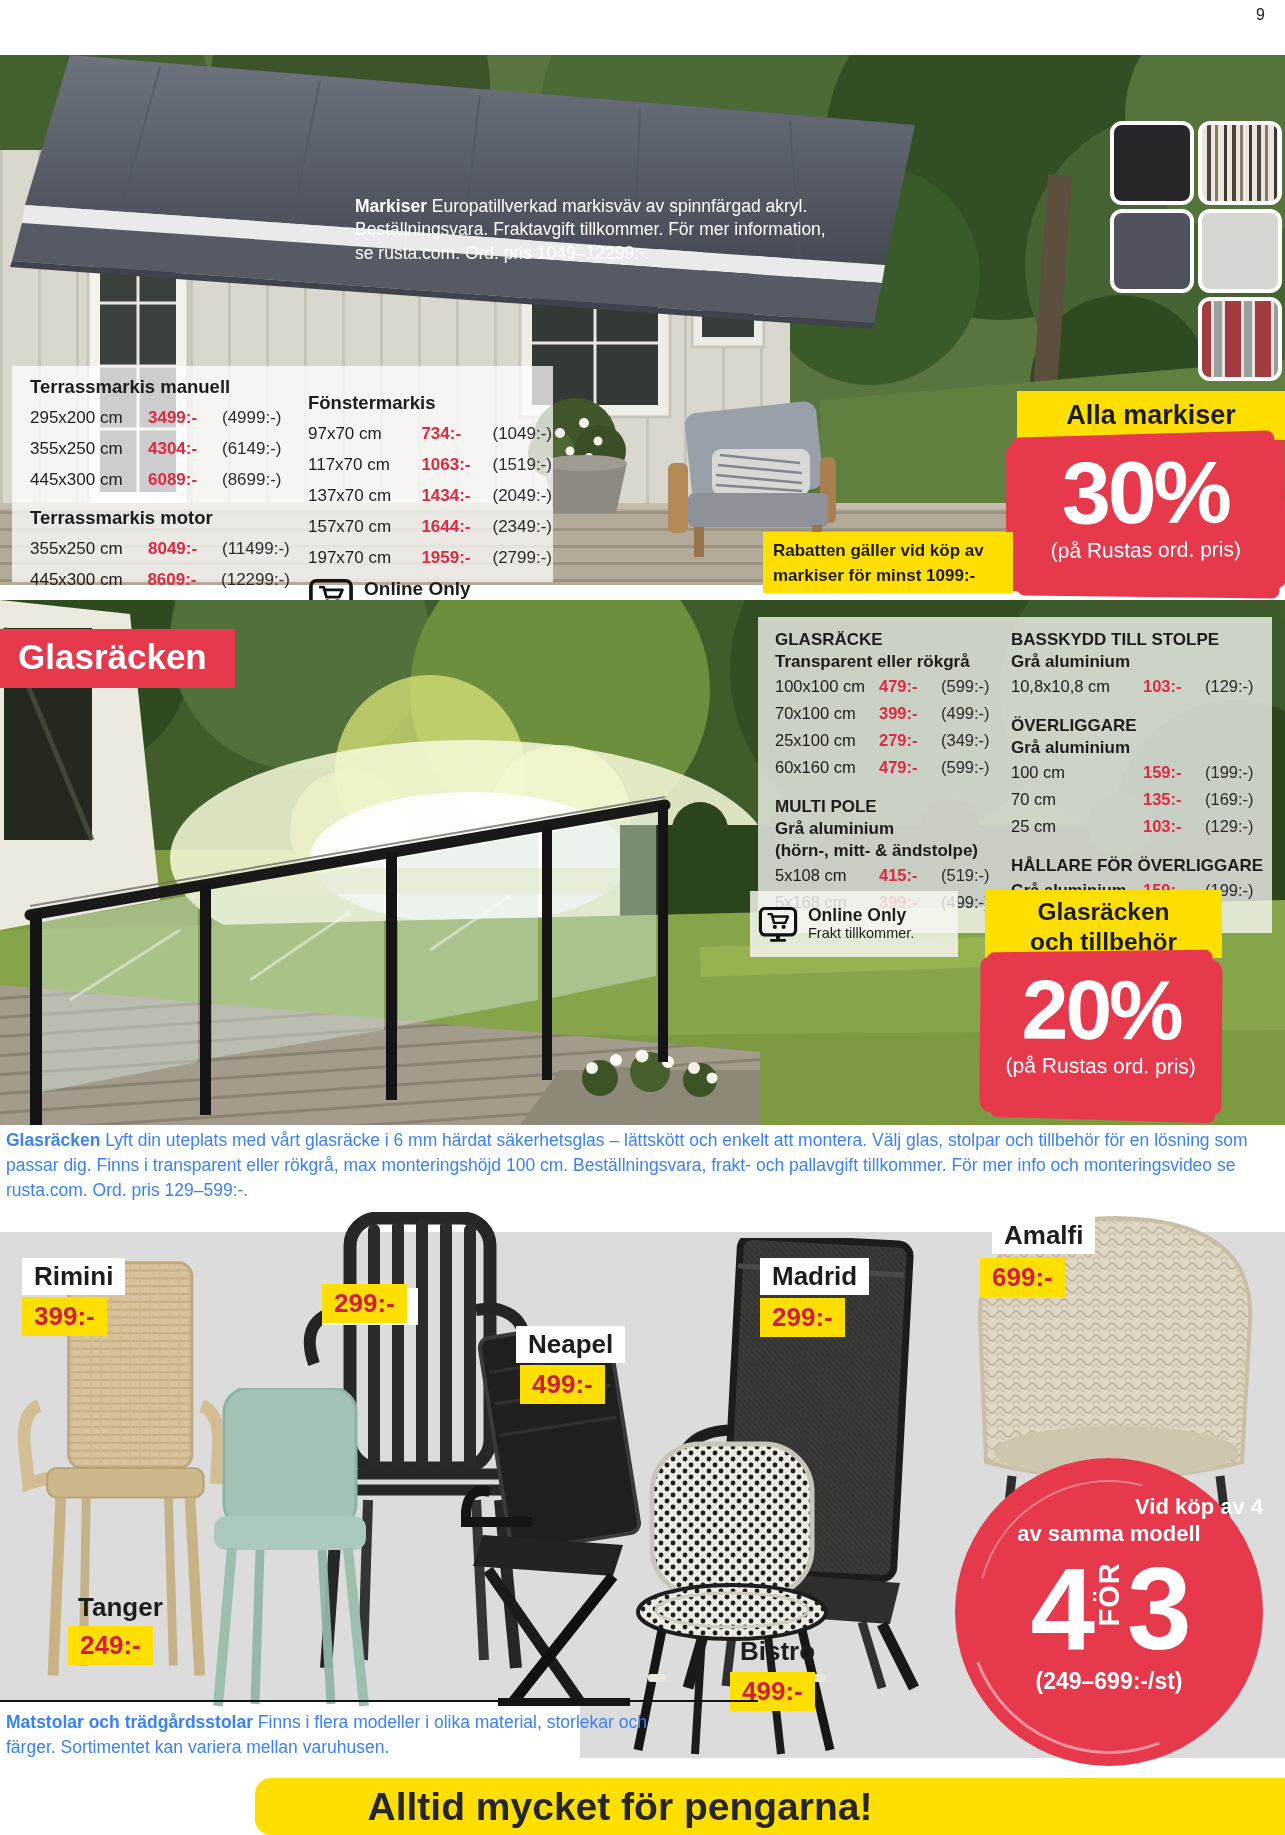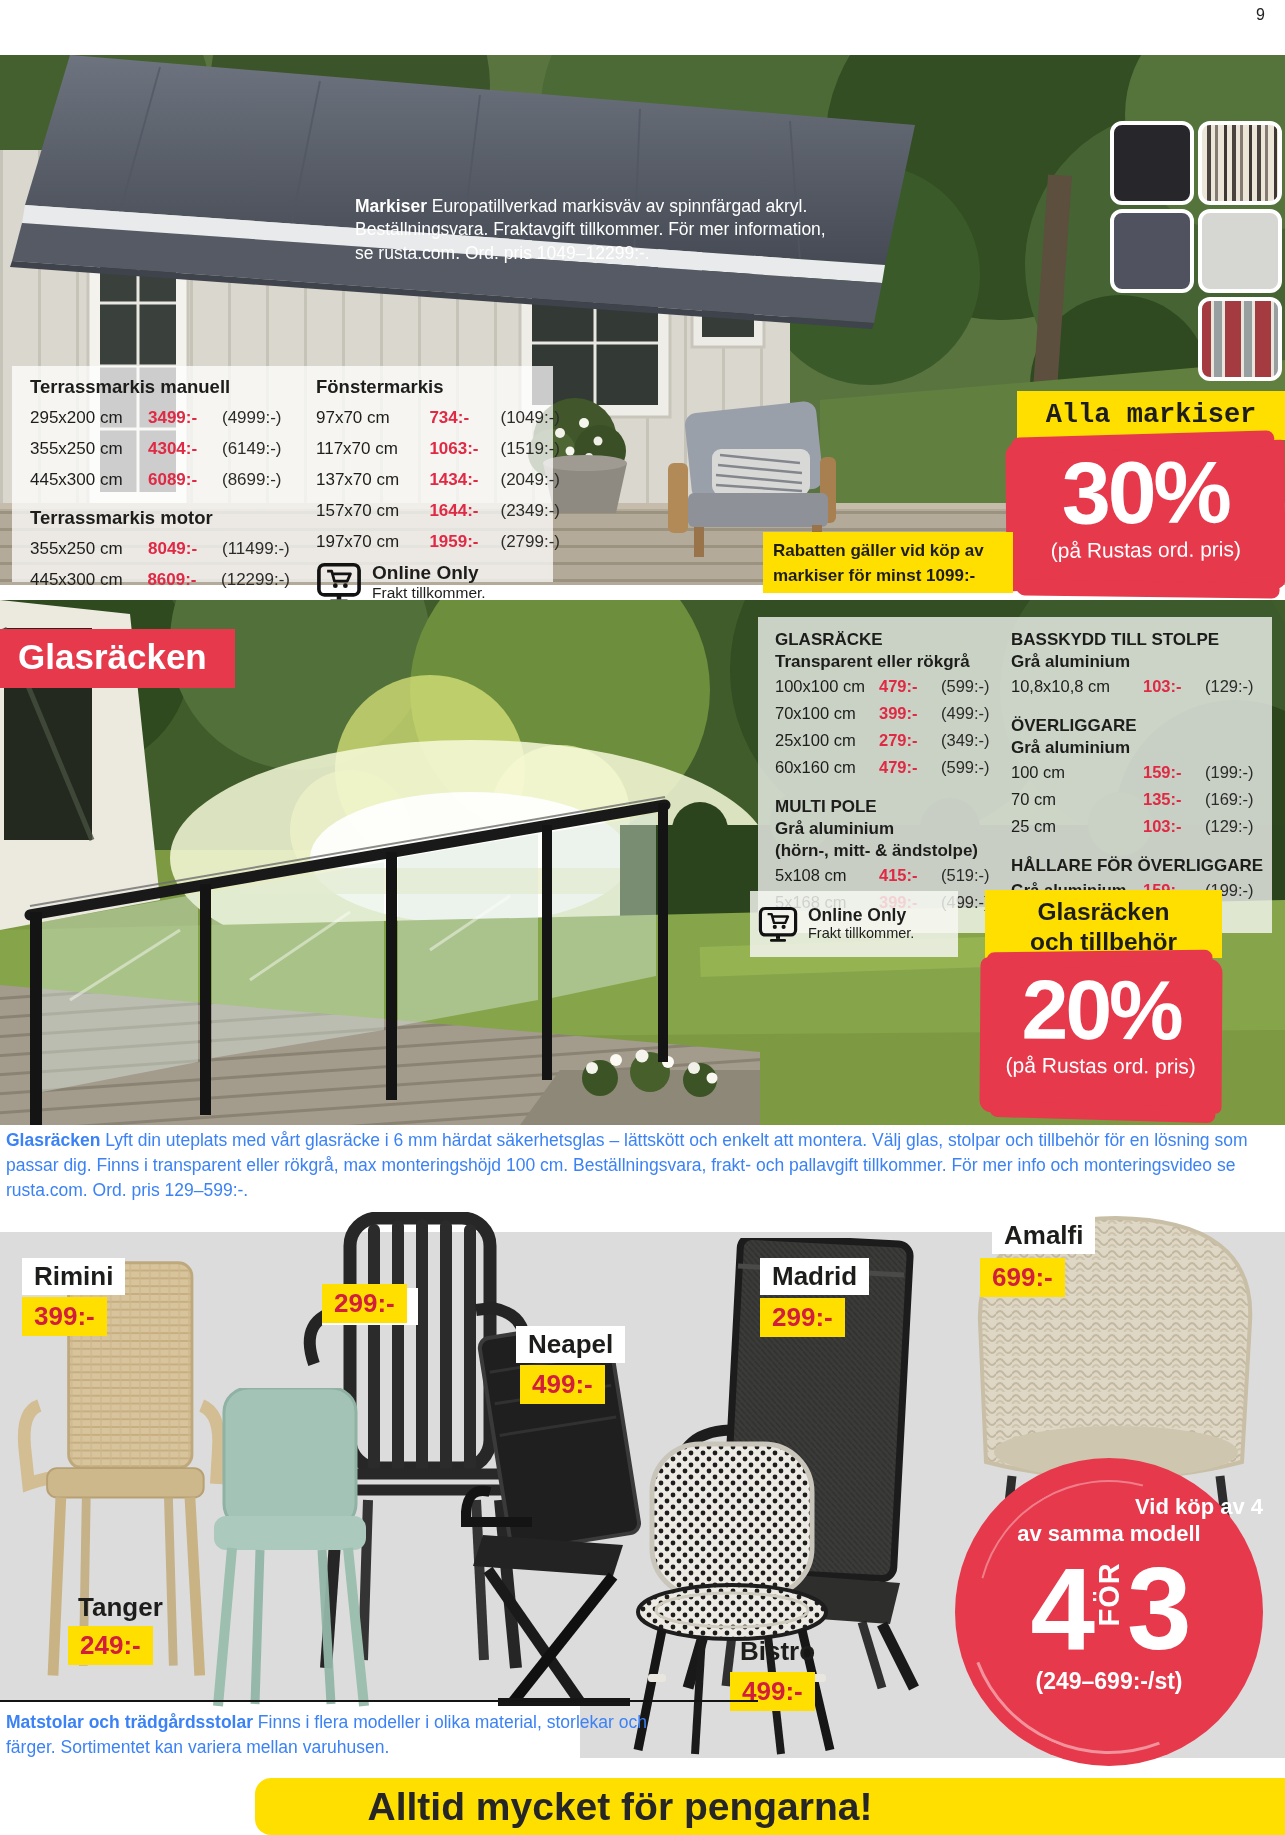--- a/index.html
+++ b/index.html
@@ -26,21 +26,21 @@
   .sw3{background:#50535f;}
   .sw4{background:#d6d6d3;}
   .sw5{background:repeating-linear-gradient(90deg,#a43b41 0 9px,#e8e5dc 9px 12px,#979fa1 12px 20px,#e8e5dc 20px 23px,#a43b41 23px 30px);grid-column:2;}
 
   
   .panel{position:absolute;background:rgba(255,255,255,.74);}
   #markis-panel{left:12px;top:366px;width:541px;height:216px;}
   #glass-panel{left:758px;top:617px;width:514px;height:316px;}
   .pcol{position:absolute;top:10px;}
   #markis-colA{left:18px;width:260px;}
-  #markis-colB{left:304px;width:244px;}
+  #markis-colB{left:296px;width:244px;margin-top:16px;}
   #glass-colA{left:17px;width:236px;top:12px;}
   #glass-colB{left:253px;width:256px;top:12px;}
 
   .pgroup-title{font-weight:bold;font-size:18.5px;margin:0 0 4px;}
   .mt{margin-top:12px;}
   .prow{display:flex;font-size:17px;line-height:31px;white-space:nowrap;}
   .psize{width:118px;}
   .pprice{width:74px;font-weight:bold;color:#e02944;}
   .pord{color:#2c2c2a;}
 
@@ -58,21 +58,21 @@
   .online svg{flex:none;}
   .online .ot{font-weight:bold;font-size:19px;line-height:1.1;}
   .online .os{font-size:15.5px;line-height:1.2;}
   #markis-online{margin-top:5px;}
   #glass-online{position:absolute;left:750px;top:891px;width:208px;height:66px;background:rgba(246,248,243,.82);padding:8px 8px;box-sizing:border-box;}
   #glass-online .ot{font-size:17.5px;}
   #glass-online .os{font-size:14.5px;}
 
   
   .ybox{position:absolute;background:#ffdf00;}
-  #alla-markiser{left:1017px;top:391px;width:268px;height:49px;font-weight:bold;font-size:27px;text-align:center;line-height:49px;font-family:Liberation Mono, monospace;}
+  #alla-markiser{left:1017px;top:391px;width:268px;height:49px;font-weight:bold;font-size:27px;text-align:center;line-height:49px;}
   #glass-header{left:985px;top:890px;width:237px;height:68px;text-align:center;font-weight:bold;font-size:24.5px;line-height:1.22;padding-top:7px;box-sizing:border-box;}
   .cond{position:absolute;background:#ffdf00;font-weight:bold;font-size:17px;line-height:1.45;padding:7px 10px;box-sizing:border-box;}
   #cond-markis{left:763px;top:532px;width:250px;height:61px;}
   #cond-glass{left:700px;top:1051px;width:292px;height:61px;}
   .cond span{display:block;white-space:nowrap;}
 
   .splash{position:absolute;background:#e6394c;color:#fff;text-align:center;}
   .splash::before{content:"";position:absolute;left:6px;right:10px;top:-7px;height:16px;background:#e6394c;border-radius:10px;transform:rotate(-1.1deg);}
   .splash::after{content:"";position:absolute;left:10px;right:6px;bottom:-7px;height:16px;background:#e6394c;border-radius:10px;transform:rotate(1.2deg);}
   #splash30{left:1006px;top:441px;width:279px;height:149px;border-radius:14px 4px 10px 6px;transform:rotate(-.5deg);}

